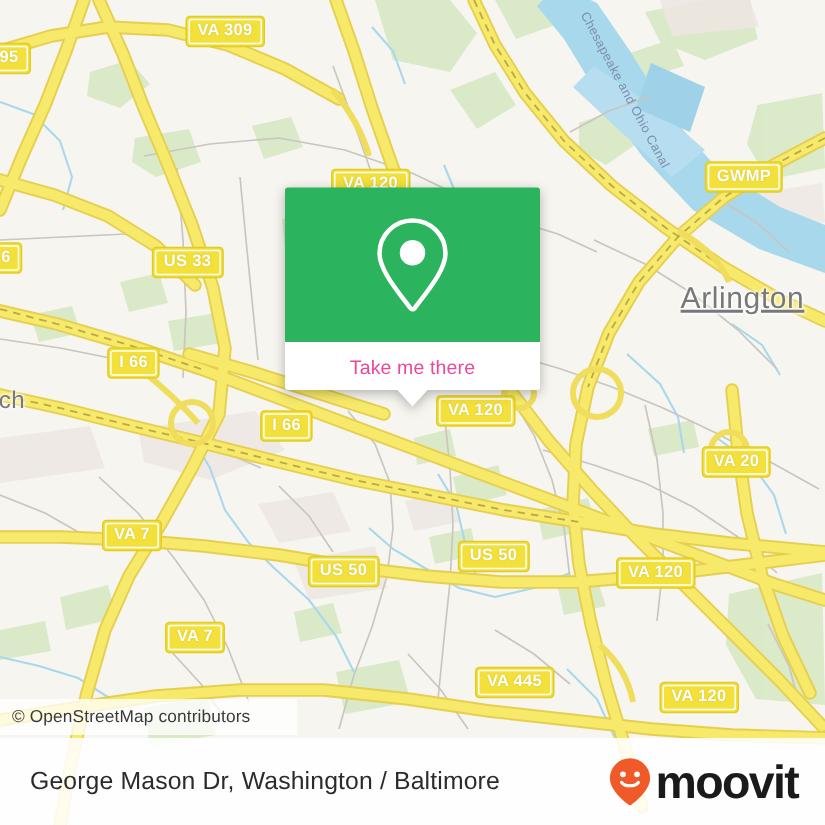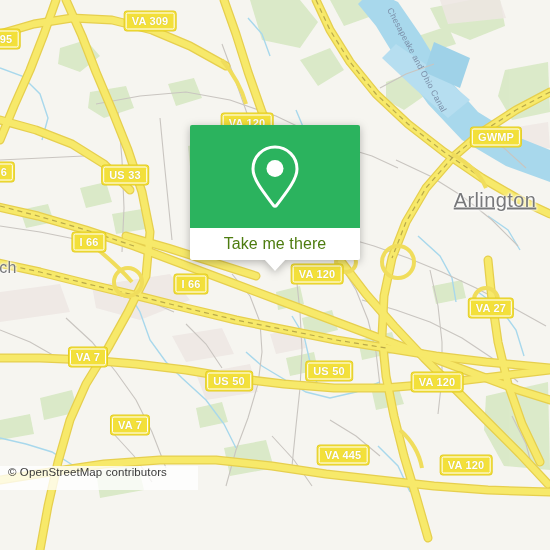--- a/index.html
+++ b/index.html
@@ -70,40 +70,40 @@
     display:flex;align-items:center;justify-content:center;
   }
   #popup .card-bottom{
     background:#ffffff;
     height:32px;
     border-radius:0 0 2px 2px;
     display:flex;align-items:center;justify-content:center;
     position:relative;
   }
   #popup .card-label{
-    color:#4d7c0f;
-    font-size:16px;
+    color:#ec4899;
+    font-size:13px;
     letter-spacing:.1px;
   }
   #popup .tail{
     position:absolute;
     left:50%;bottom:-11px;
     transform:translateX(-50%);
     width:0;height:0;
     border-left:11px solid transparent;
     border-right:11px solid transparent;
     border-top:12px solid #ffffff;
   }
 
   
   #attrib{
     position:absolute;left:0;top:466px;
     width:198px;height:24px;
     background:rgba(255,255,255,.78);
-    display:flex;
+    display:flex;align-items:center;
   }
   #attrib span{
     font-size:11.5px;color:#3a3a3a;padding-left:8px;letter-spacing:.1px;
   }
 
   
   #footer{
     position:absolute;left:0;top:492px;width:550px;height:58px;
     background:rgba(255,255,255,.88);
     display:flex;align-items:center;justify-content:space-between;
@@ -283,40 +283,40 @@
 
     <div class="shield" style="left:6px;top:39px;">
         <div class="inner">95</div>
       </div>
     <div class="shield" style="left:150px;top:21px;">
         <div class="inner">VA 309</div>
       </div>
     <div class="shield" style="left:247px;top:123px;">
         <div class="inner">VA 120</div>
       </div>
-    <div class="shield" style="left:496px;top:118px;margin-top:19px;">
+    <div class="shield" style="left:496px;top:118px;">
         <div class="inner">GWMP</div>
       </div>
     <div class="shield" style="left:4px;top:172px;">
         <div class="inner">6</div>
       </div>
     <div class="shield" style="left:125px;top:175px;">
         <div class="inner">US 33</div>
       </div>
     <div class="shield" style="left:89px;top:242px;">
         <div class="inner">I 66</div>
       </div>
     <div class="shield" style="left:191px;top:284px;">
         <div class="inner">I 66</div>
       </div>
     <div class="shield" style="left:317px;top:274px;">
         <div class="inner">VA 120</div>
       </div>
     <div class="shield" style="left:491px;top:308px;">
-        <div class="inner">VA 27</div>
+        <div class="inner">VA 20</div>
       </div>
     <div class="shield" style="left:88px;top:357px;">
         <div class="inner">VA 7</div>
       </div>
     <div class="shield" style="left:329px;top:371px;">
         <div class="inner">US 50</div>
       </div>
     <div class="shield" style="left:229px;top:381px;">
         <div class="inner">US 50</div>
       </div>
@@ -344,14 +344,26 @@
     <div class="card-bottom">
       <span class="card-label">Take me there</span>
       <span class="tail"></span>
     </div>
   </div>
 
   <div id="attrib">
     <span>© OpenStreetMap contributors</span>
   </div>
 
+  <div id="footer">
+    <div id="footer-title">George Mason Dr, Washington / Baltimore</div>
+    <div id="brand">
+      <svg width="30" height="34" viewBox="0 0 30 34">
+        <path d="M15 1.5 C7.6 1.5 1.6 7.5 1.6 14.9 C1.6 21.8 9 28.9 13.8 32.3 C14.5 32.8 15.5 32.8 16.2 32.3 C21 28.9 28.4 21.8 28.4 14.9 C28.4 7.5 22.4 1.5 15 1.5 Z" fill="#ef5a28"></path>
+        <circle cx="10.3" cy="12.2" r="1.9" fill="#ffffff"></circle>
+        <circle cx="19.7" cy="12.2" r="1.9" fill="#ffffff"></circle>
+        <path d="M9.4 17.6 C11.2 20.6 18.8 20.6 20.6 17.6" fill="none" stroke="#ffffff" stroke-width="2.1" stroke-linecap="round"></path>
+      </svg>
+      <span class="wordmark">moovit</span>
+    </div>
+  </div>
 
 </div>
 
 </body></html>

